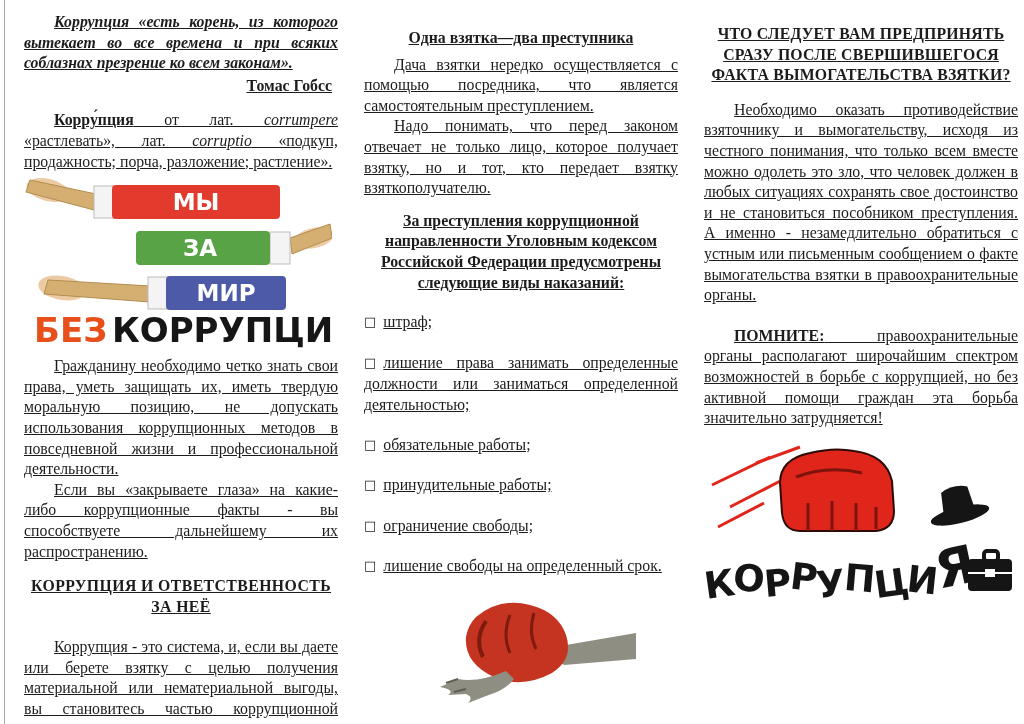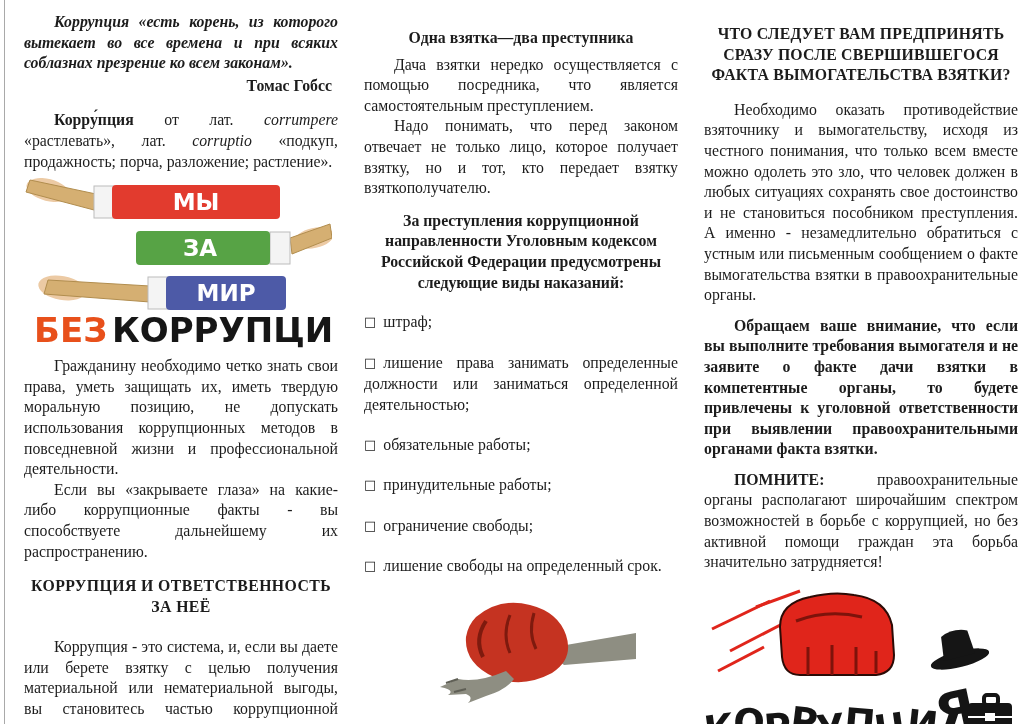--- a/index.html
+++ b/index.html
@@ -7,20 +7,21 @@
     width:1024px; height:724px; overflow:hidden;
     font-family:"Liberation Serif", serif;
     color:#1c1c1c;
   }
   .sheet { position:relative; width:1024px; height:724px; background:#ffffff; overflow:hidden; }
   .edge-line { position:absolute; left:4px; top:0; bottom:0; width:1px; background:#a9a9a9; }
   .cols {
     display:flex; gap:26px;
     padding:12px 12px 0 24px; box-sizing:border-box;
     height:724px;
+    text-decoration:underline;
   }
   .col {
     width:314px; min-width:314px; height:712px; overflow:hidden;
     font-size:15.8px; line-height:20.6px; text-align:justify;
   }
   p { margin:0; text-indent:30px; }
   .quote { font-weight:bold; font-style:italic; }
   .author { text-align:right; font-weight:bold; text-indent:0; margin:2px 6px 14px 0; }
   .term { font-weight:bold; }
   .lat { font-style:italic; } .gap-m { height:10px; }
@@ -155,21 +156,20 @@
         </svg>
 
       </div>
     </div>
 
     <div class="col">
       <div class="center-head right-head">ЧТО СЛЕДУЕТ ВАМ ПРЕДПРИНЯТЬ СРАЗУ ПОСЛЕ СВЕРШИВШЕГОСЯ ФАКТА ВЫМОГАТЕЛЬСТВА ВЗЯТКИ?</div>
 
       <p>Необходимо оказать противодействие взяточнику и вымогательству, исходя из честного понимания, что только всем вместе можно одолеть это зло, что человек должен в любых ситуациях сохранять свое достоинство и не становиться пособником преступления. А именно - незамедлительно обратиться с устным или письменным сообщением о факте вымогательства взятки в правоохранительные органы.</p>
       <div class="gap-m"></div>
-      <p class="bold-par">Обращаем ваше внимание, что если вы выполните требования вымогателя и не заявите о факте дачи взятки в компетентные органы, то будете привлечены к уголовной ответственности при выявлении правоохранительными органами факта взятки.</p>
       <div class="gap-m"></div>
       <p><span class="bold-par">ПОМНИТЕ:</span><span> правоохранительные органы располагают широчайшим спектром возможностей в борьбе с коррупцией, но без активной помощи граждан эта борьба значительно затрудняется!</span></p>
 
       <div class="poster3">
         <div class="word-row"><span style="transform: rotate(-8deg) translateY(4px);">К</span><span style="transform: rotate(5deg) translateY(-2px);">О</span><span style="transform: rotate(-5deg) translateY(3px);">Р</span><span style="transform: rotate(7deg) translateY(-3px);">Р</span><span style="transform: rotate(-6deg) translateY(4px);">У</span><span style="transform: rotate(5deg) translateY(-2px);">П</span><span style="transform: rotate(-8deg) translateY(3px);">Ц</span><span style="transform: rotate(6deg) translateY(0px);">И</span><span class="big-ya" style="transform: rotate(-12deg) translateY(-8px);">Я</span></div>
         <svg width="312" height="172" viewBox="0 0 312 172">
           <g stroke="#e0251b" stroke-width="3">
             <line x1="8" y1="44" x2="66" y2="16"></line>
             <line x1="26" y1="66" x2="84" y2="36"></line>
             <line x1="52" y1="22" x2="96" y2="6"></line>

